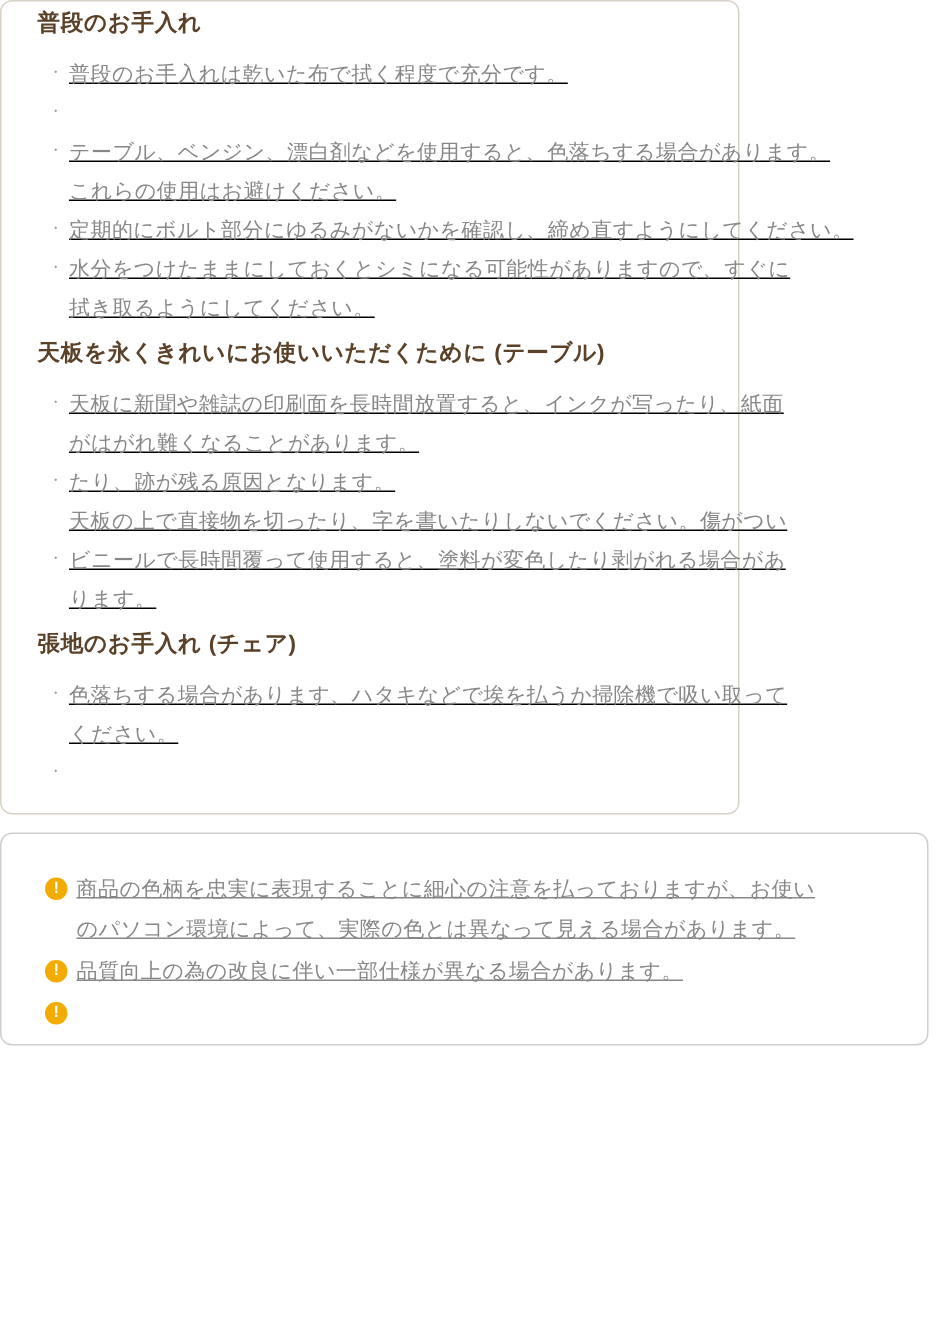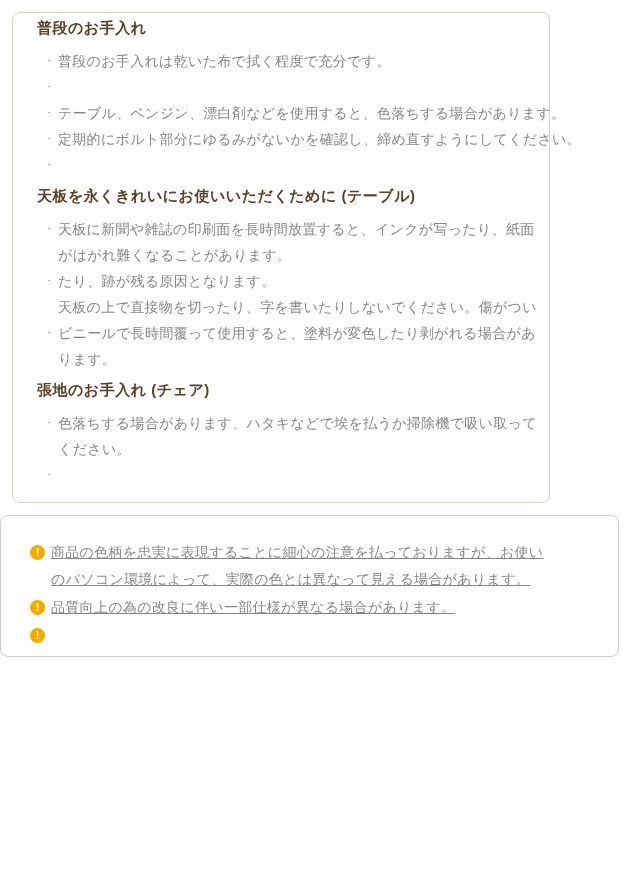--- a/index.html
+++ b/index.html
@@ -9,22 +9,22 @@
   }
   body {
     width: 625px;
     height: 886px;
     overflow: hidden;
     font-family: "Liberation Sans", "DejaVu Sans", sans-serif;
     -webkit-font-smoothing: antialiased;
   }
   .care-box {
     box-sizing: border-box;
-    width: 538px;
-    margin: 12px;
+    width: 493px;
+    margin: 0;
     border: 1px solid #d8d2c7;
     border-radius: 8px;
     padding: 5px 14px 14px 24px;
     background: #ffffff;
   }
   .section { margin: 0; }
   .section + .section { margin-top: 8px; }
   .section-title {
     color: #5a4127;
     font-size: 15px;
@@ -39,21 +39,21 @@
   }
   .bullet {
     flex: none;
     width: 14px;
     margin-left: 5px;
     color: #9a9a9a;
     font-size: 10px;
     line-height: 26px;
     text-align: center;
   }
-  .item-lines { margin-left: 2px; }
+  .item-lines { margin-left: 2px; text-decoration: underline; }
   .item-line,
   .note-line {
     color: #878787;
     font-size: 14px;
     line-height: 26px;
     letter-spacing: 0.3px;
     white-space: nowrap;
   }
   .notes-box {
     box-sizing: border-box;
@@ -98,30 +98,35 @@
             <div class="item-line">普段のお手入れは乾いた布で拭く程度で充分です。</div>
           </div>
         </div>
         <div class="item">
           <span class="bullet">・</span>
         </div>
         <div class="item">
           <span class="bullet">・</span>
           <div class="item-lines">
             <div class="item-line">テーブル、ベンジン、漂白剤などを使用すると、色落ちする場合があります。</div>
+            <div class="item-line">これらの使用はお避けください。</div>
           </div>
         </div>
         <div class="item">
           <span class="bullet">・</span>
           <div class="item-lines">
             <div class="item-line">定期的にボルト部分にゆるみがないかを確認し、締め直すようにしてください。</div>
           </div>
         </div>
         <div class="item">
           <span class="bullet">・</span>
+          <div class="item-lines">
+            <div class="item-line">水分をつけたままにしておくとシミになる可能性がありますので、すぐに</div>
+            <div class="item-line">拭き取るようにしてください。</div>
+          </div>
         </div>
       </div>
       <div class="section">
         <h3 class="section-title">天板を永くきれいにお使いいただくために (テーブル)</h3>
         <div class="item">
           <span class="bullet">・</span>
           <div class="item-lines">
             <div class="item-line">天板に新聞や雑誌の印刷面を長時間放置すると、インクが写ったり、紙面</div>
             <div class="item-line">がはがれ難くなることがあります。</div>
           </div>

